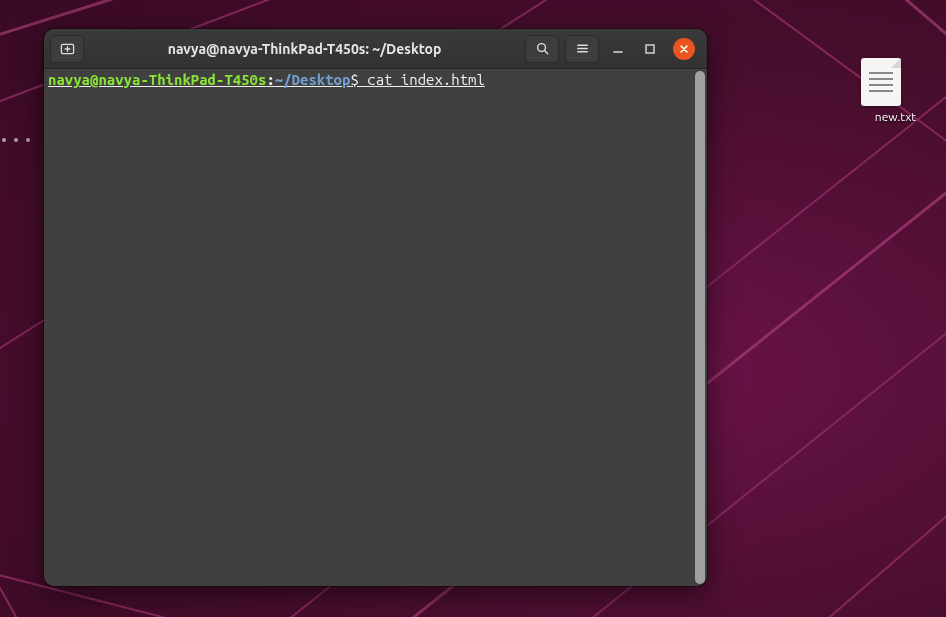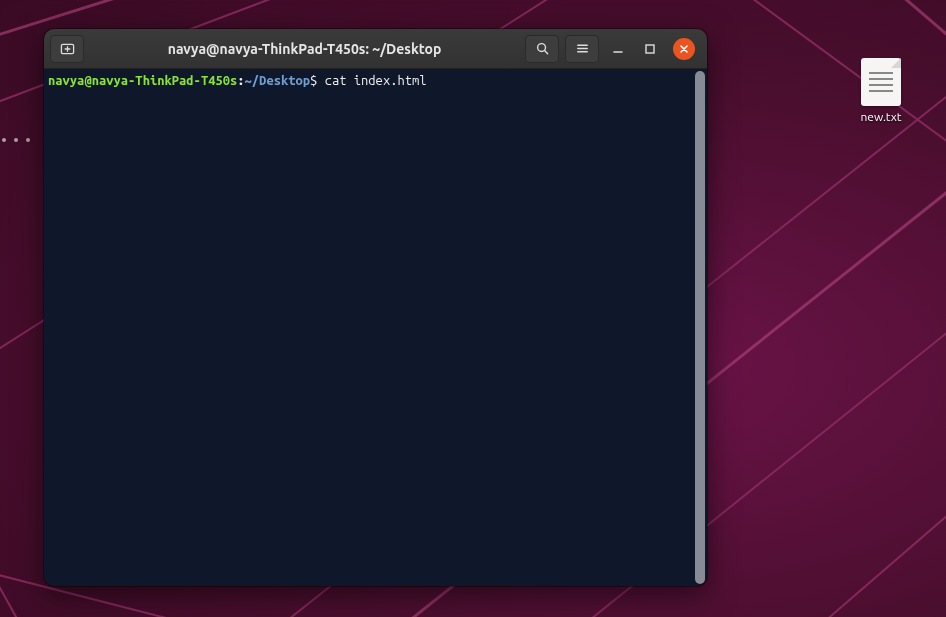--- a/index.html
+++ b/index.html
@@ -17,21 +17,21 @@
     overflow: hidden;
   }
   .desktop svg.wall-lines {
     position: absolute; inset: 0; width: 100%; height: 100%;
   }
   
   .desktop-icon {
     position: absolute;
     top: 58px; left: 846px;
     width: 70px;
-    text-align: center;
+    text-align: right;
     cursor: pointer;
   }
   .desktop-icon .file-glyph {
     width: 40px; height: 48px;
     margin: 0 auto 4px auto;
     background: #f6f5f4;
     border-radius: 3px;
     position: relative;
     box-shadow: 0 1px 3px rgba(0,0,0,0.4);
     display: flex; flex-direction: column; justify-content: center; align-items: center;
@@ -99,28 +99,29 @@
   .wc svg { width: 12px; height: 12px; }
   .wc.close {
     width: 22px; height: 22px;
     background: #e95420;
     border-radius: 50%;
     color: #fff;
   }
   .wc.close svg { width: 10px; height: 10px; }
   .terminal-body {
     flex: 1;
-    background: #0f172a;
+    background: #404040;
     position: relative;
     font-family: "Ubuntu Mono", "DejaVu Sans Mono", monospace;
-    font-size: 13px;
+    font-size: 15px;
     line-height: 18px;
     color: #eeeeec;
     padding: 2px 4px;
     overflow: hidden;
+    text-decoration: underline;
   }
   .terminal-body .scrollbar {
     position: absolute; top: 2px; right: 2px; bottom: 2px;
     width: 10px;
     background: rgba(255,255,255,0.5);
     border-radius: 5px;
     cursor: pointer;
   }
   .prompt-user { color: #8ae234; font-weight: bold; }
   .prompt-colon { color: #eeeeec; font-weight: bold; }

